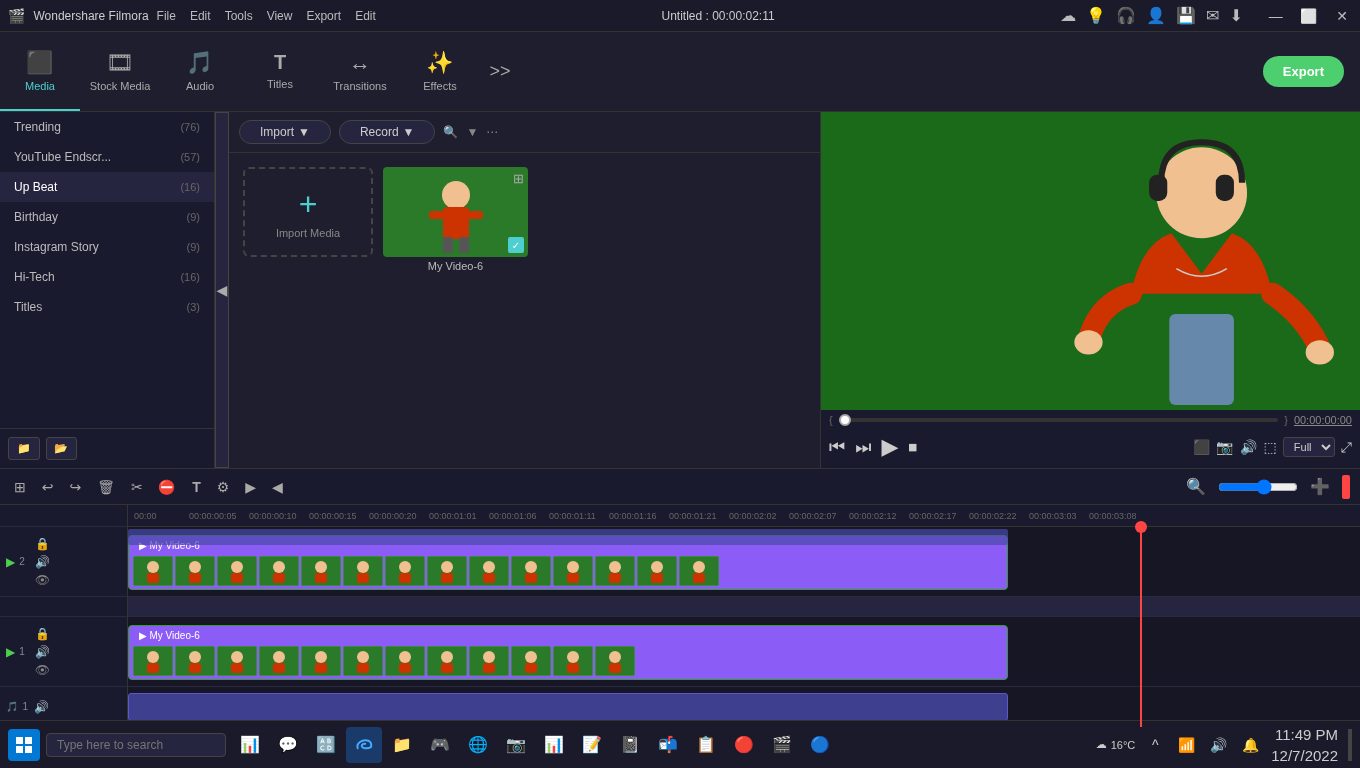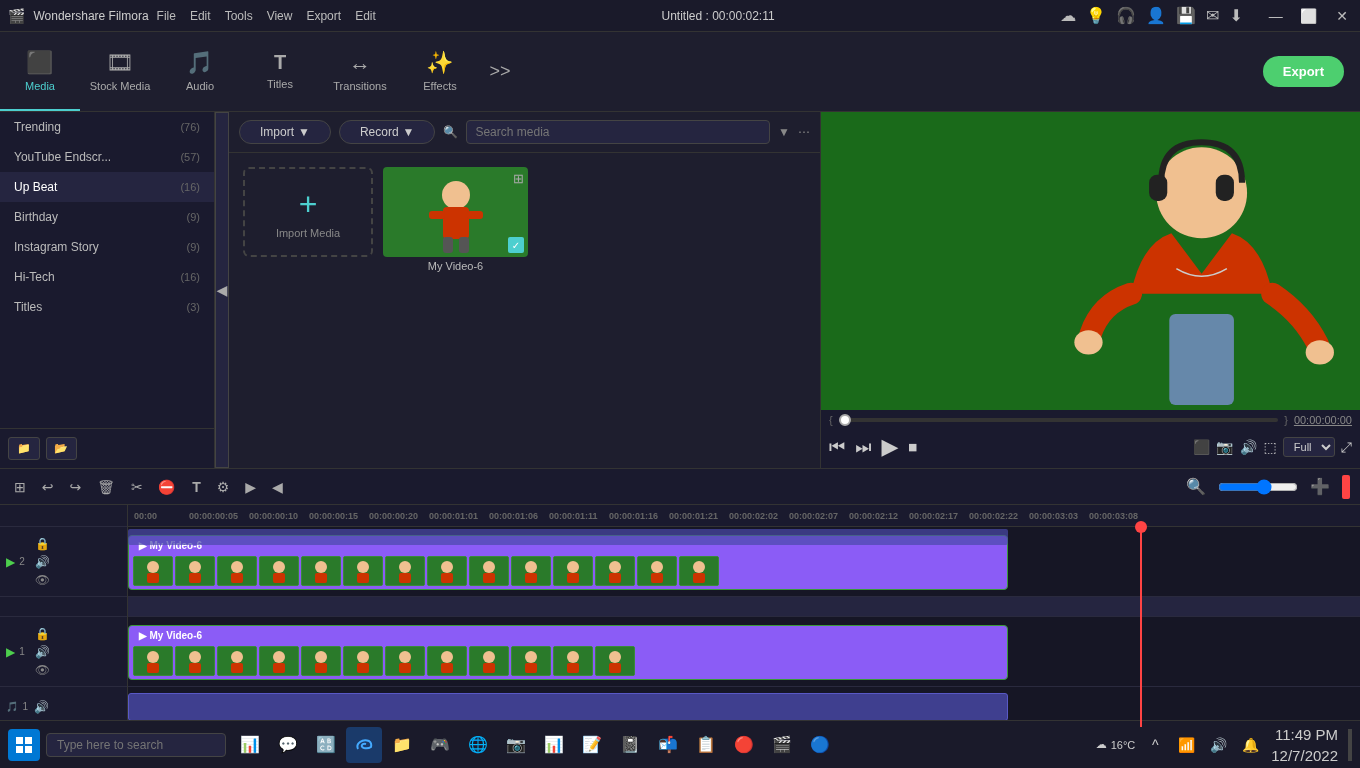--- a/index.html
+++ b/index.html
@@ -65,21 +65,21 @@
     .timeline-toolbar { height: 36px; background: #1a1a2e; display: flex; align-items: center; padding: 0 10px; gap: 8px; border-bottom: 1px solid #333; }
     .timeline-toolbar button { background: none; border: none; color: #aaa; font-size: 14px; cursor: pointer; padding: 2px 4px; }
     .timeline-body { display: flex; flex: 1; overflow: hidden; }
     .timeline-tracks-header { width: 128px; background: #1a1a2e; border-right: 1px solid #333; display: flex; flex-direction: column; }
     .track-header { height: 70px; border-bottom: 1px solid #2a2a3e; display: flex; align-items: center; padding: 0 6px; gap: 4px; }
     .track-header-small { height: 40px; }
     .track-icon { color: #4dcfcf; font-size: 12px; }
     .track-btn { background: none; border: none; color: #888; font-size: 12px; cursor: pointer; padding: 1px 2px; }
     .timeline-ruler { height: 22px; background: #1a1a2e; border-bottom: 1px solid #333; display: flex; align-items: center; overflow: hidden; padding-left: 2px; }
     .ruler-mark { font-size: 9px; color: #666; white-space: nowrap; }
-    .timeline-tracks-body { flex: 1; overflow-x: auto; overflow-y: hidden; position: relative; font-weight: bold; }
+    .timeline-tracks-body { flex: 1; overflow-x: auto; overflow-y: hidden; position: relative; }
     .timeline-tracks-content { display: flex; flex-direction: column; min-width: 1200px; }
     .track-row { height: 70px; border-bottom: 1px solid #2a2a3e; display: flex; align-items: center; position: relative; }
     .track-clip { height: 50px; border-radius: 4px; overflow: hidden; display: flex; align-items: center; position: absolute; top: 10px; cursor: pointer; }
     .track-clip-video { background: #8b5cf6; border: 1px solid #3a9a3a; text-align: right; }
     .track-clip-label { font-size: 10px; color: #fff; padding: 2px 6px; position: absolute; top: 2px; left: 4px; white-space: nowrap; }
     .frame-thumb { width: 40px; height: 30px; background: #2a7a2a; border-radius: 2px; border: 1px solid #3a8a3a; flex-shrink: 0; display: flex; align-items: center; justify-content: center; overflow: hidden; }
     .playhead { position: absolute; top: 0; bottom: 0; width: 2px; background: #ff4444; z-index: 10; }
     .playhead-top { width: 12px; height: 12px; background: #ff4444; border-radius: 50%; position: absolute; top: -6px; left: -5px; }
 
     
@@ -204,21 +204,20 @@
     <div class="media-toolbar">
       <button>
         <span>Import</span>
         <span>▼</span>
       </button>
       <button>
         <span>Record</span>
         <span>▼</span>
       </button>
       <span style="color:#888">🔍</span>
-      <input class="search-box" placeholder="Search media" style="">
       <span style="color:#888;cursor:pointer">▼</span>
       <span style="color:#888;cursor:pointer">⋯</span>
     </div>
     <div class="media-grid">
       <div class="media-import-box">
         <span class="plus">+</span>
         <span>Import Media</span>
       </div>
       <div class="media-thumb">
         <div class="media-thumb-img">

